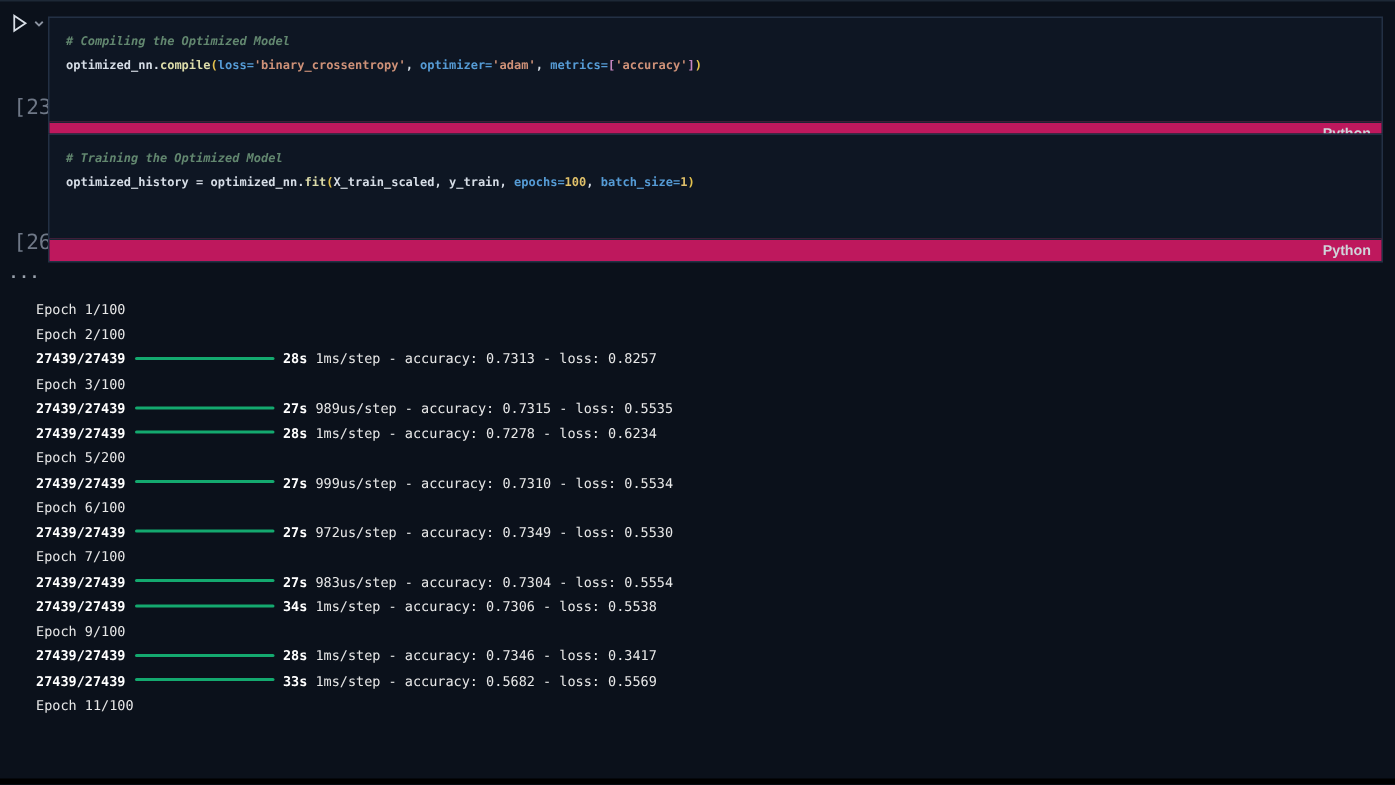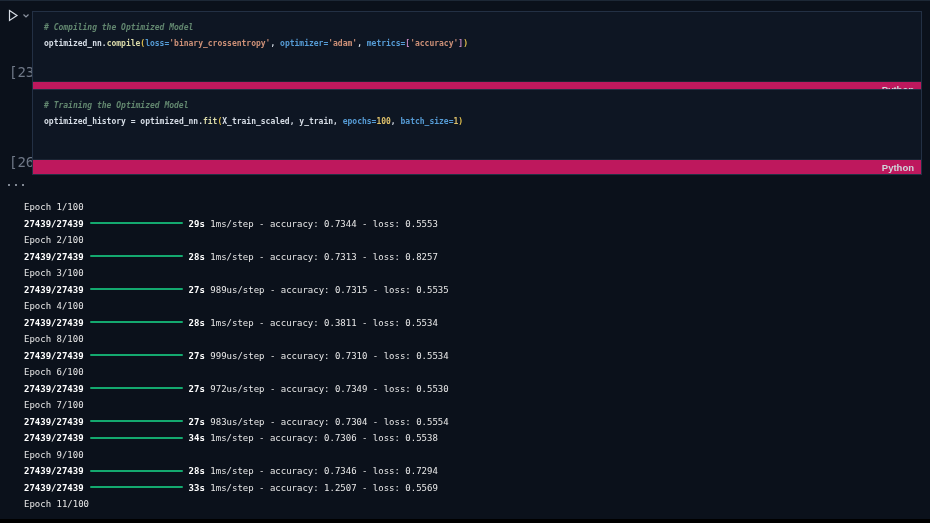--- a/index.html
+++ b/index.html
@@ -108,33 +108,31 @@
   </div>
   <div class="cell-statusbar">
     <span class="lang-label">Python</span>
   </div>
 </div>
 
 <div class="overflow-dots">...</div>
 
 <div class="output-area" id="training-output">
     <div class="out-line">Epoch 1/100</div>
-    <div class="out-line"><span class="out-bold">27439/27439</span><span class="progress-bar" style="background: rgb(20, 169, 111);"></span><span class="out-bold">29s</span><span> 1ms/step - accuracy: 0.7344 - loss: 0.5553</span></div>
     <div class="out-line">Epoch 2/100</div>
     <div class="out-line"><span class="out-bold">27439/27439</span><span class="progress-bar" style="background: rgb(20, 169, 111);"></span><span class="out-bold">28s</span><span> 1ms/step - accuracy: 0.7313 - loss: 0.8257</span></div>
     <div class="out-line">Epoch 3/100</div>
     <div class="out-line"><span class="out-bold">27439/27439</span><span class="progress-bar" style="background: rgb(20, 169, 111);"></span><span class="out-bold">27s</span><span> 989us/step - accuracy: 0.7315 - loss: 0.5535</span></div>
-    <div class="out-line">Epoch 4/100</div>
-    <div class="out-line"><span class="out-bold">27439/27439</span><span class="progress-bar" style="background: rgb(20, 169, 111);"></span><span class="out-bold">28s</span><span> 1ms/step - accuracy: 0.3811 - loss: 0.5534</span></div>
-    <div class="out-line">Epoch 8/100</div>
+    <div class="out-line"><span class="out-bold">27439/27439</span><span class="progress-bar" style="background: rgb(20, 169, 111);"></span><span class="out-bold">28s</span><span> 1ms/step - accuracy: 0.7278 - loss: 0.6234</span></div>
+    <div class="out-line">Epoch 5/200</div>
     <div class="out-line"><span class="out-bold">27439/27439</span><span class="progress-bar" style="background: rgb(20, 169, 111);"></span><span class="out-bold">27s</span><span> 999us/step - accuracy: 0.7310 - loss: 0.5534</span></div>
     <div class="out-line">Epoch 6/100</div>
     <div class="out-line"><span class="out-bold">27439/27439</span><span class="progress-bar" style="background: rgb(20, 169, 111);"></span><span class="out-bold">27s</span><span> 972us/step - accuracy: 0.7349 - loss: 0.5530</span></div>
     <div class="out-line">Epoch 7/100</div>
     <div class="out-line"><span class="out-bold">27439/27439</span><span class="progress-bar" style="background: rgb(20, 169, 111);"></span><span class="out-bold">27s</span><span> 983us/step - accuracy: 0.7304 - loss: 0.5554</span></div>
     <div class="out-line"><span class="out-bold">27439/27439</span><span class="progress-bar" style="background: rgb(20, 169, 111);"></span><span class="out-bold">34s</span><span> 1ms/step - accuracy: 0.7306 - loss: 0.5538</span></div>
     <div class="out-line">Epoch 9/100</div>
-    <div class="out-line"><span class="out-bold">27439/27439</span><span class="progress-bar" style="background: rgb(20, 169, 111);"></span><span class="out-bold">28s</span><span> 1ms/step - accuracy: 0.7346 - loss: 0.7294</span></div>
-    <div class="out-line"><span class="out-bold">27439/27439</span><span class="progress-bar" style="background: rgb(20, 169, 111);"></span><span class="out-bold">33s</span><span> 1ms/step - accuracy: 1.2507 - loss: 0.5569</span></div>
+    <div class="out-line"><span class="out-bold">27439/27439</span><span class="progress-bar" style="background: rgb(20, 169, 111);"></span><span class="out-bold">28s</span><span> 1ms/step - accuracy: 0.7346 - loss: 0.3417</span></div>
+    <div class="out-line"><span class="out-bold">27439/27439</span><span class="progress-bar" style="background: rgb(20, 169, 111);"></span><span class="out-bold">33s</span><span> 1ms/step - accuracy: 0.5682 - loss: 0.5569</span></div>
     <div class="out-line">Epoch 11/100</div>
   </div>
 
 <div class="bottom-strip"></div>
 
 </body></html>

